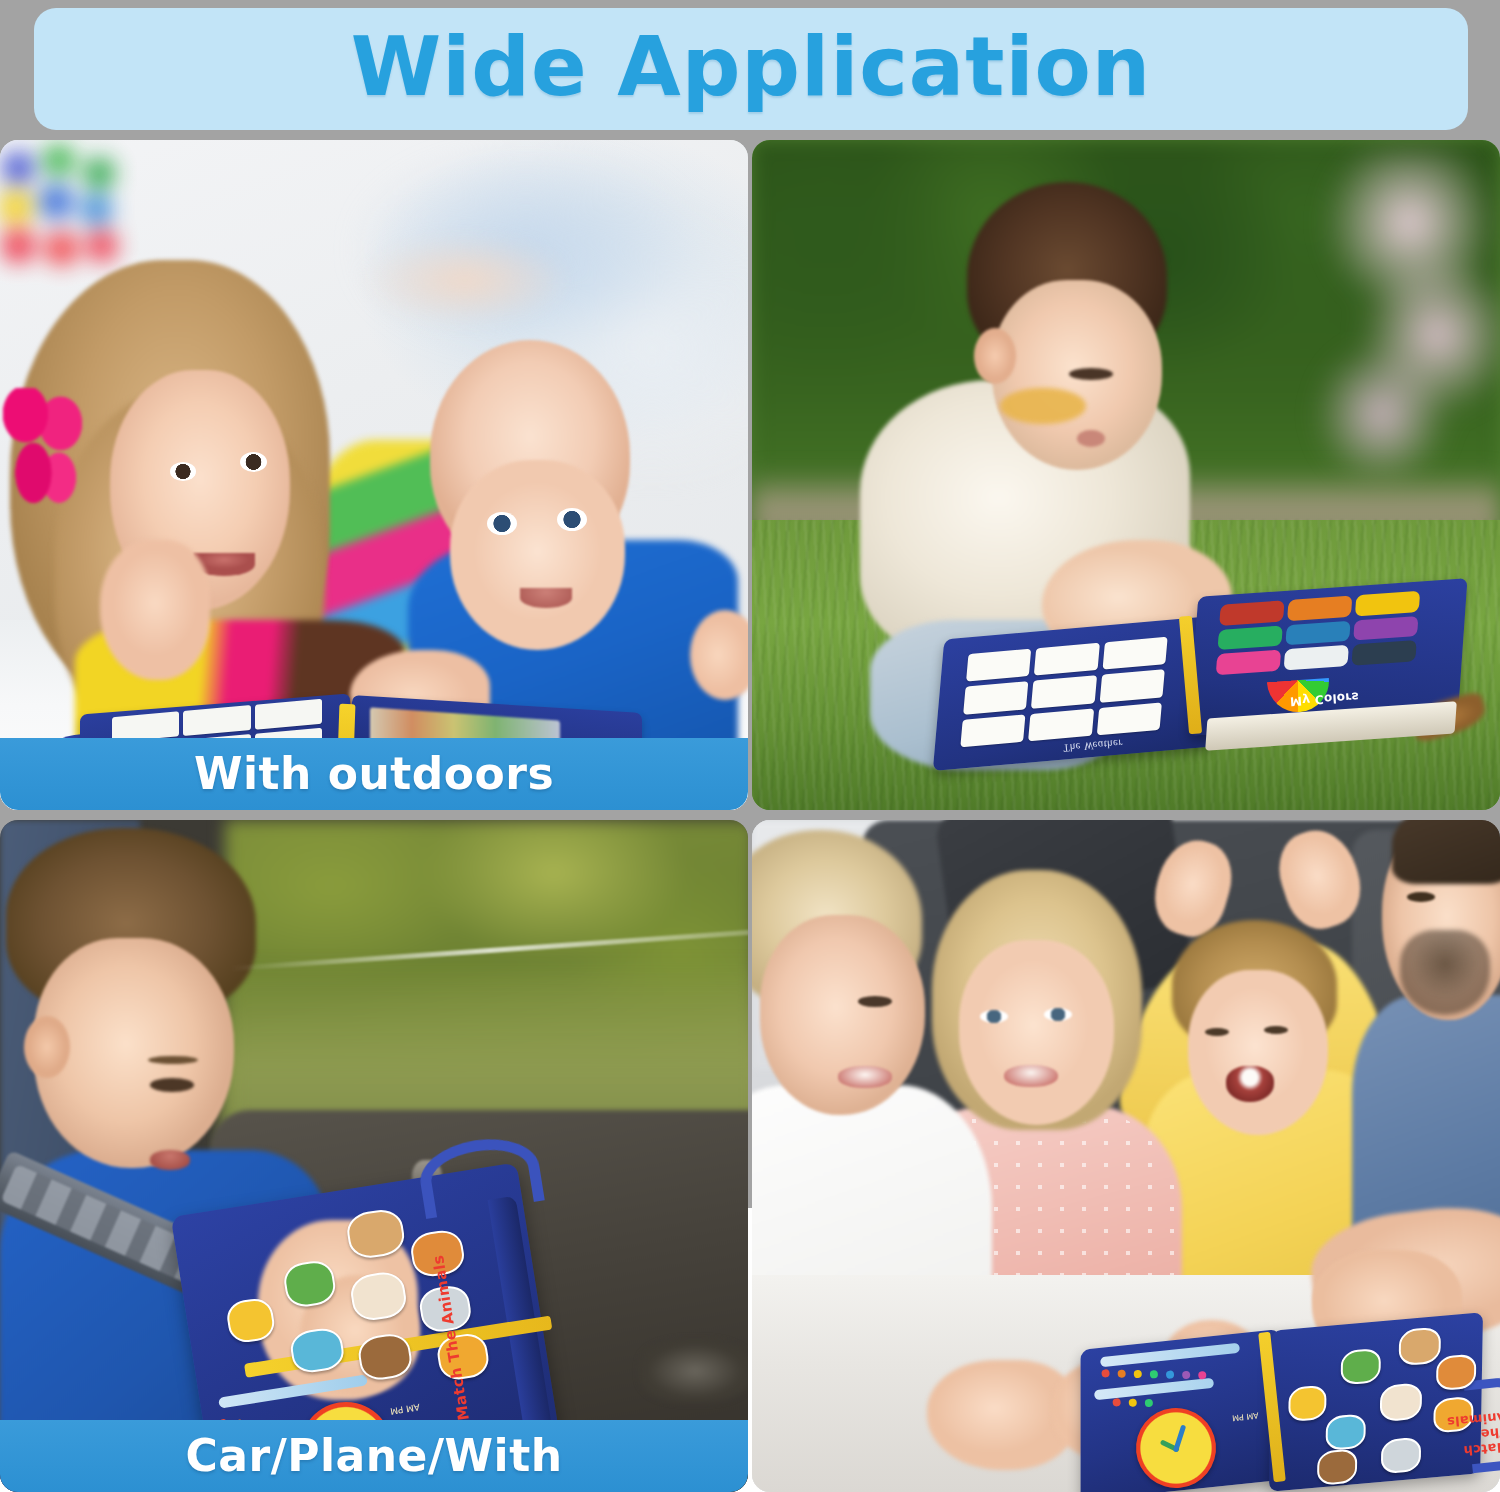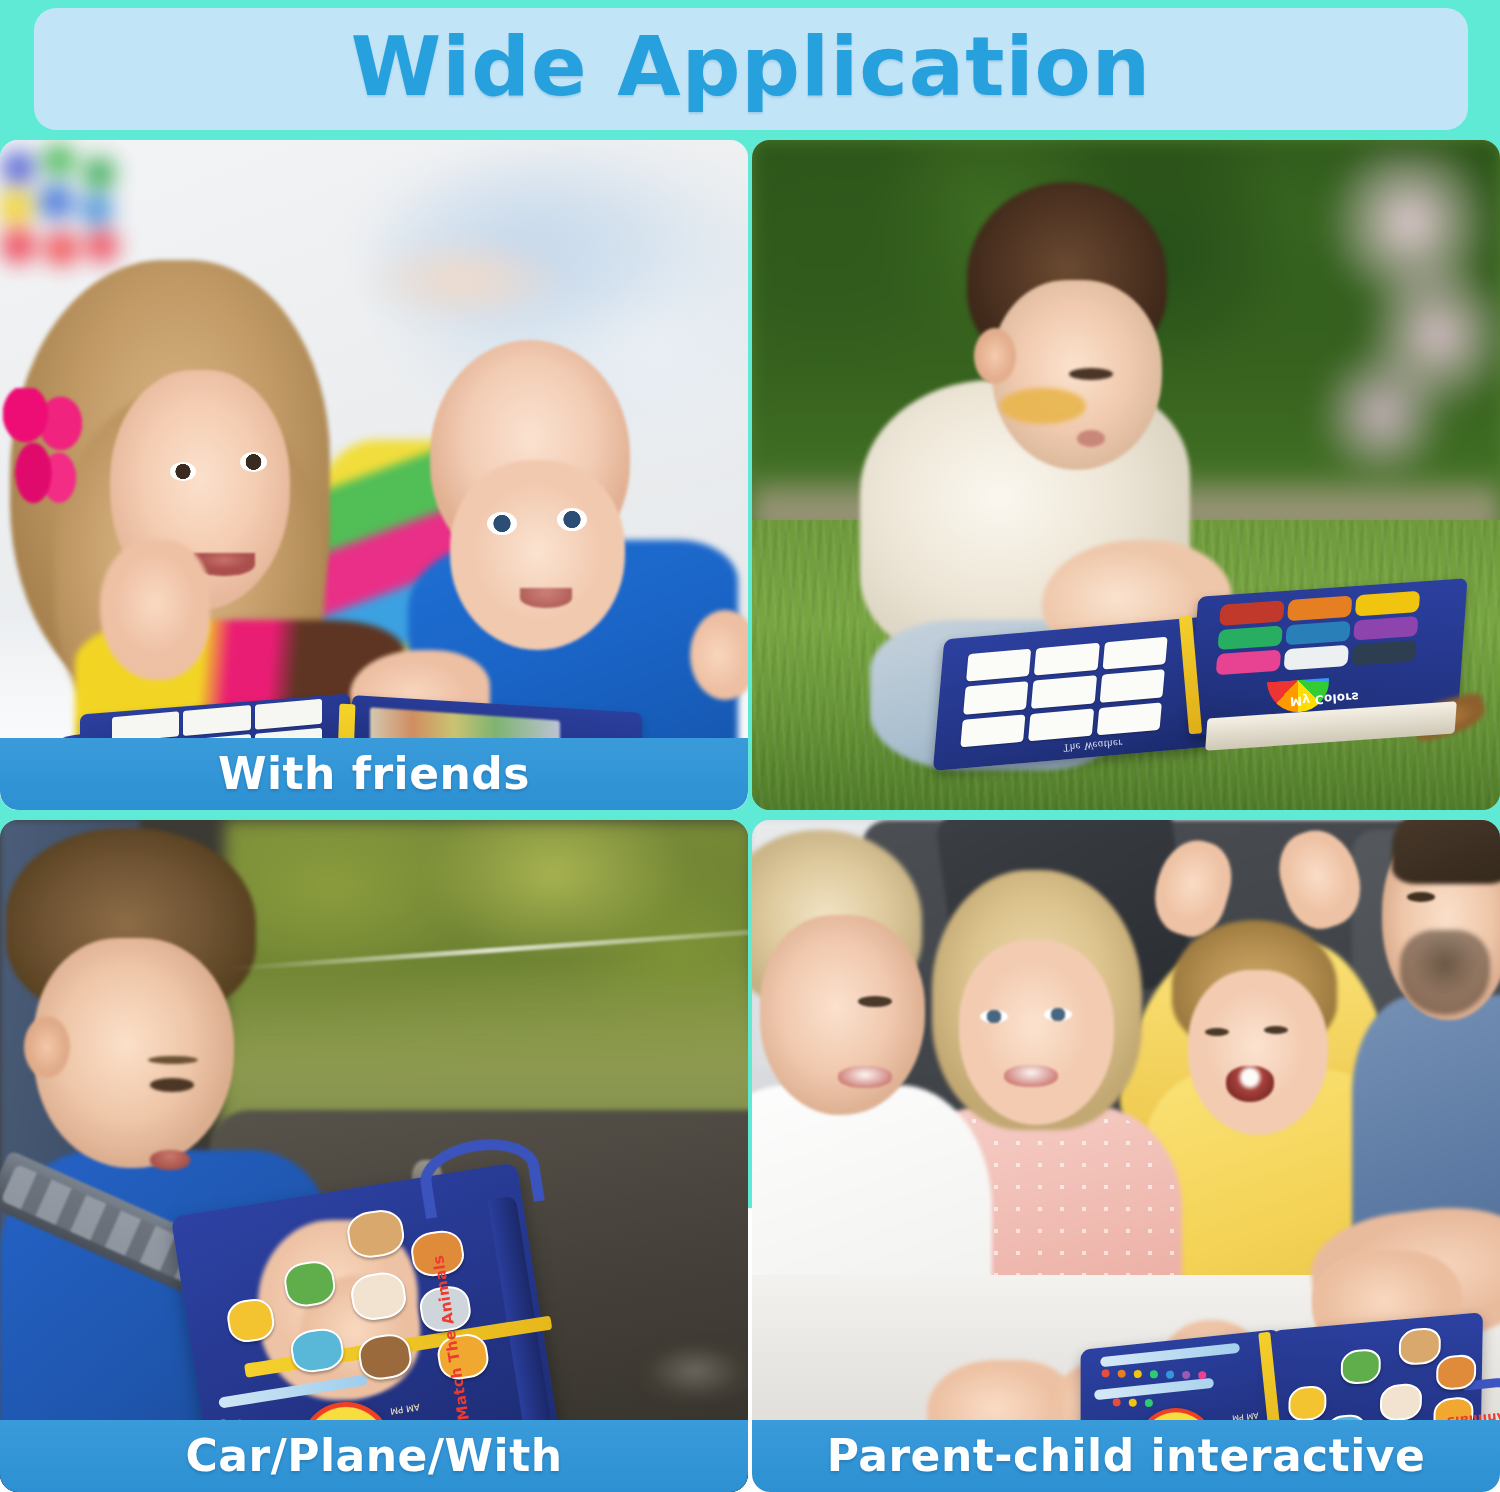--- a/index.html
+++ b/index.html
@@ -9,21 +9,21 @@
     height: 1492px;
     background: #ffffff;
     font-family: "Liberation Sans", sans-serif;
     overflow: hidden;
   }
 
   .page {
     position: relative;
     width: 1500px;
     height: 1208px;
-    background: #5eead4;
+    background: #a3a3a3;
   }
 
   
   .header-band {
     position: absolute;
     left: 34px;
     top: 8px;
     width: 1434px;
     height: 122px;
     background: #c2e4f7;
@@ -922,21 +922,21 @@
               <i></i>
               <i></i>
               <i></i>
           </div>
           <div class="rcontent"></div>
           <div class="zipper"></div>
           <div class="label">The Weather</div>
         </div>
       </div>
       <div class="caption">
-        <span class="caption-text">With friends</span>
+        <span class="caption-text">With outdoors</span>
       </div>
     </div>
 
     <div class="panel">
       <div class="photo">
         <div class="p2-bg"></div>
         <div class="p2-trees"></div>
         <div class="p2-blossom"></div>
         <div class="p2-path"></div>
         <div class="p2-grass"></div>
@@ -1128,19 +1128,16 @@
             <i style="left:86px; top:28px; background:#9b59b6"></i>
             <i style="left:102px;top:30px; background:#e84393"></i>
             <i style="left:14px; top:48px; background:#e74c3c"></i>
             <i style="left:30px; top:50px; background:#f1c40f"></i>
             <i style="left:46px; top:52px; background:#2ecc71"></i>
           </div>
           <div class="clockface"></div>
           <div class="ampm">AM PM</div>
         </div>
       </div>
-      <div class="caption">
-        <span class="caption-text">Parent-child interactive</span>
-      </div>
     </div>
 
   </div>
 </div>
 
 </body></html>

